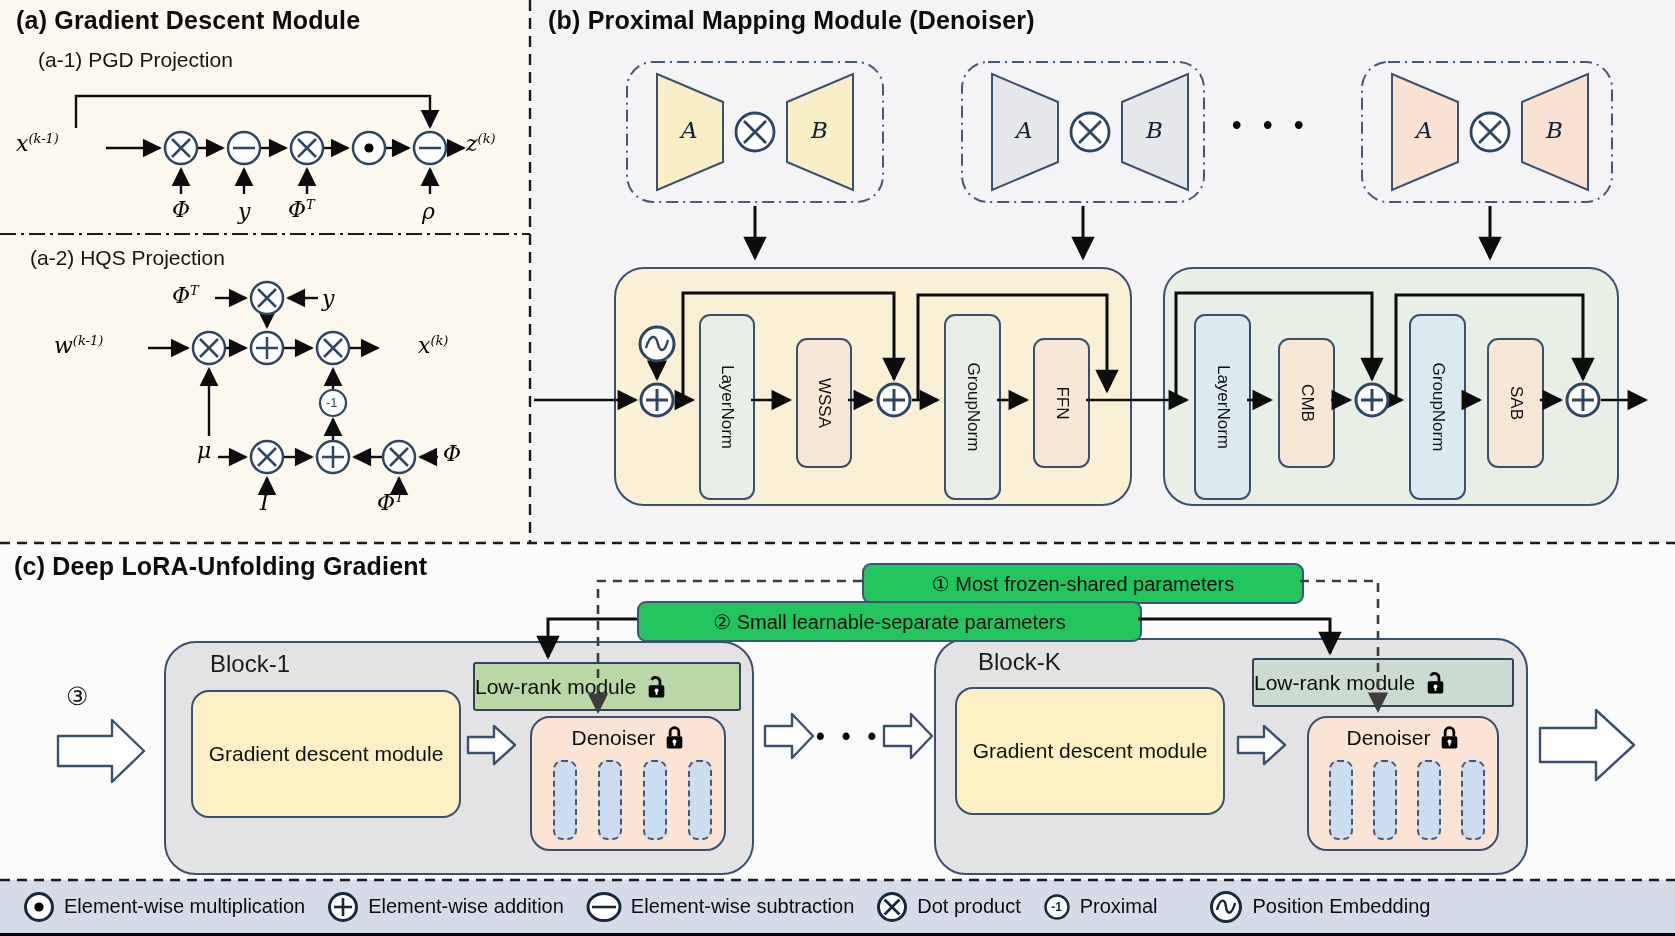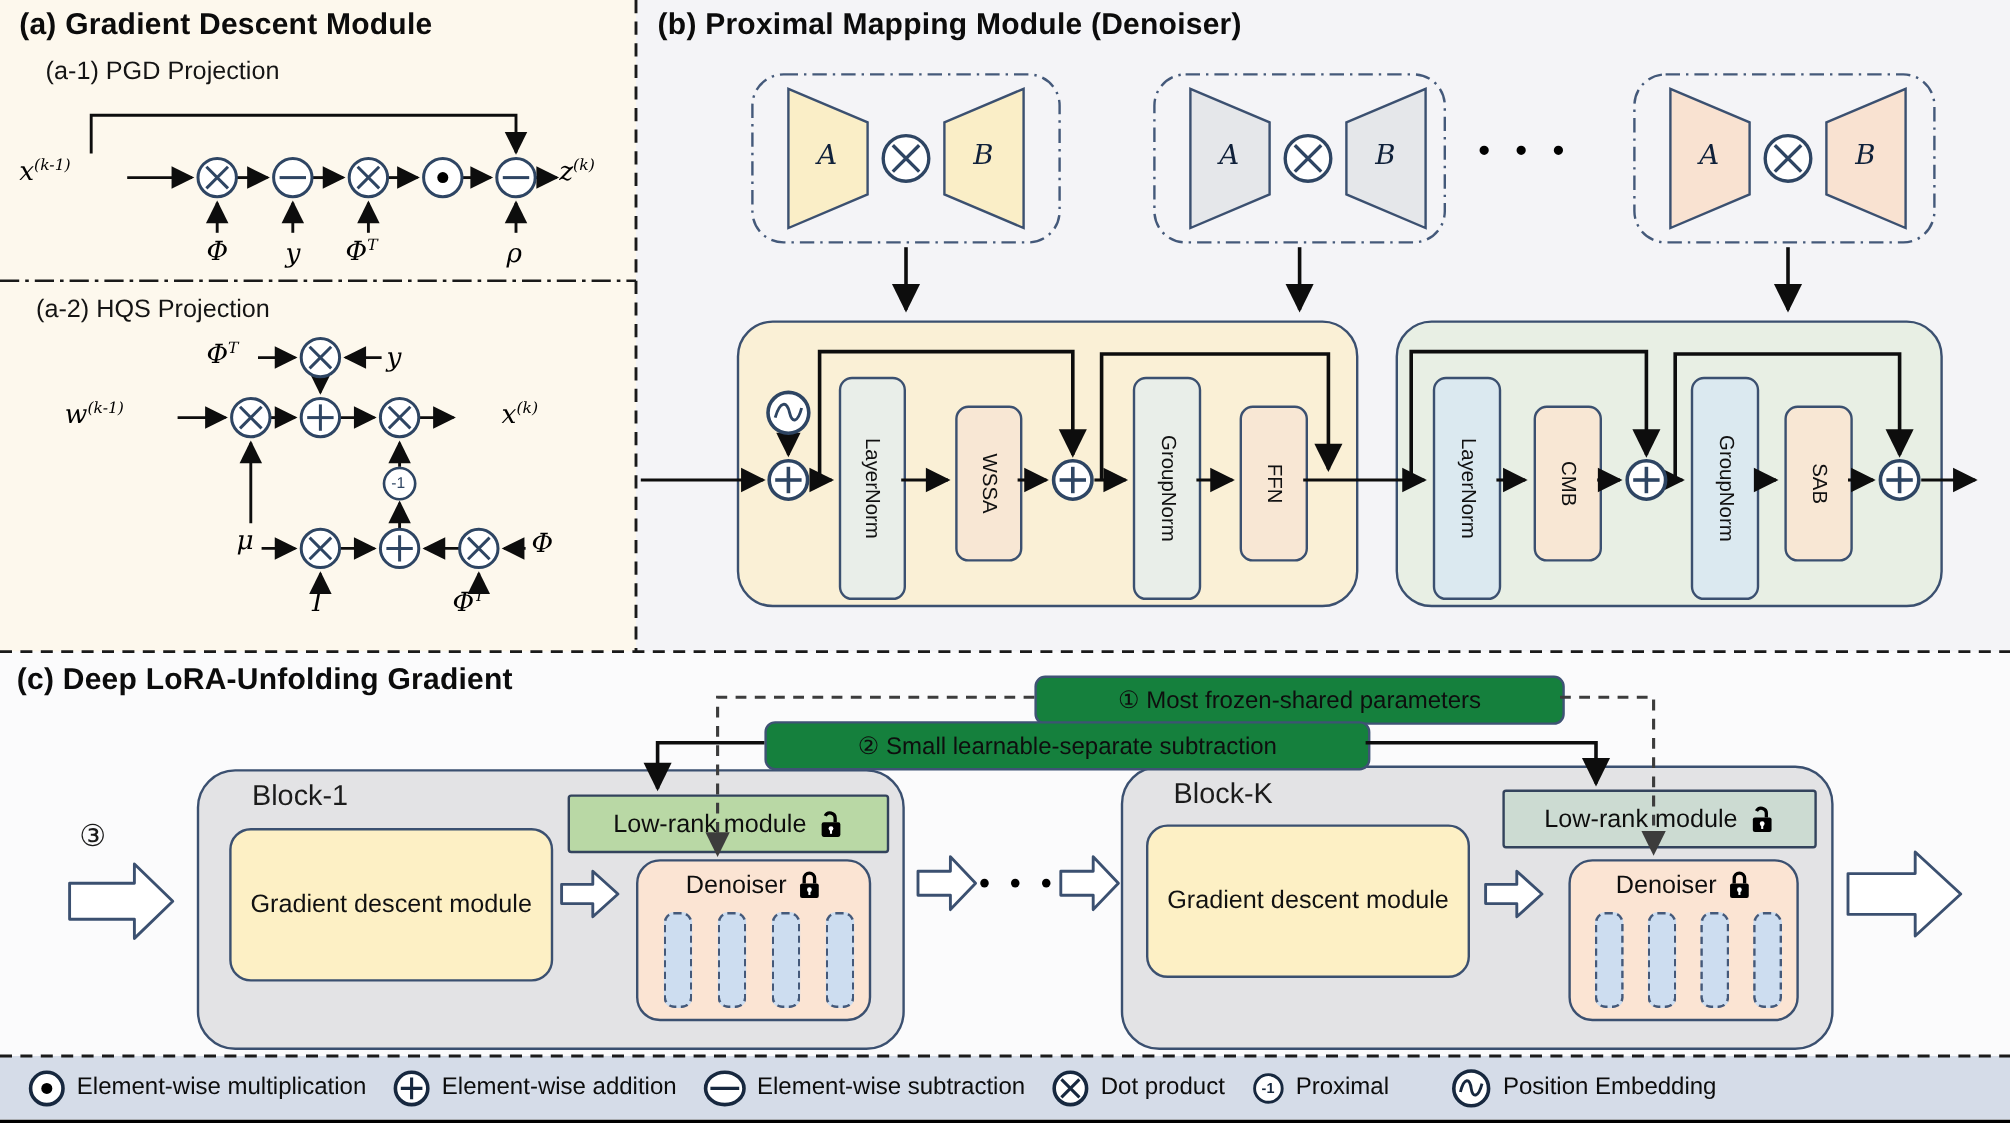--- a/index.html
+++ b/index.html
@@ -29,28 +29,28 @@
   .lora-label{position:absolute;font-family:"DejaVu Serif",serif;font-style:italic;
               font-size:23px;color:#10213a;}
   .dots{position:absolute;font-weight:700;color:#000;white-space:nowrap;}
   
   .block{position:absolute;background:#e3e3e5;border:2.4px solid #3b5070;border-radius:32px;}
   .block-name{position:absolute;font-size:24px;color:#1c1c1c;margin-left:10px;}
   .gdm{position:absolute;background:#fdf0c5;border:2.2px solid #3b5070;border-radius:18px;
        display:flex;align-items:center;justify-content:center;text-align:center;
        font-size:21px;color:#111;line-height:1.3;padding:0 8px;box-sizing:border-box;}
   .lowrank{position:absolute;border:2px solid #33435c;border-radius:3px;
-           display:flex;align-items:center;justify-content:center;gap:10px;
+           display:flex;align-items:center;justify-content:flex-start;gap:10px;
            font-size:21px;color:#0e0e0e;}
   .denoiser{position:absolute;background:#fbe4d3;border:2.2px solid #3b5070;border-radius:20px;}
   .denoiser-head{position:absolute;left:0;right:0;top:7px;display:flex;align-items:center;
                  justify-content:center;gap:8px;font-size:21px;color:#0e0e0e;}
   .pill{position:absolute;width:24px;height:80px;background:#cdddf0;
         border:2px dashed #44597a;border-radius:9px;box-sizing:border-box;}
-  .note-box{position:absolute;background:#15803d;border:2px solid #3e5374;border-radius:9px;
+  .note-box{position:absolute;background:#22c55e;border:2px solid #3e5374;border-radius:9px;
             display:flex;align-items:center;justify-content:center;font-size:20px;color:#0e0e0e;}
   .circled-num{position:absolute;font-size:25px;color:#1a1a1a;}
   
   .legend-item{display:flex;align-items:center;gap:8px;text-align:right;}
   .legend-label{font-size:20px;color:#0c0c0c;white-space:nowrap;}
   .icon-wrap{display:flex;align-items:center;justify-content:center;position:relative;}
   .inv-text{position:absolute;font-size:12px;color:#17283f;font-weight:600;}
 </style>
 </head>
 <body>
@@ -326,21 +326,21 @@
           <circle cx="1583" cy="400" r="16"></circle>
           <line x1="1572" y1="400" x2="1594" y2="400"></line>
           <line x1="1583" y1="389" x2="1583" y2="411"></line>
         </g>
     </g>
   </svg>
 
   <div class="panel-title" style="left:14px;top:552px;">(c) Deep LoRA-Unfolding Gradient</div>
 
   <div class="note-box" style="left:862px;top:563px;width:438px;height:37px;z-index:4;">① Most frozen-shared parameters</div>
-  <div class="note-box" style="left:637px;top:601px;width:501px;height:37px;z-index:4;">② Small learnable-separate subtraction</div>
+  <div class="note-box" style="left:637px;top:601px;width:501px;height:37px;z-index:4;">② Small learnable-separate parameters</div>
 
   <span class="circled-num" style="left:66px;top:682px;">③</span>
   <span class="dots" style="left:816px;top:722px;font-size:25px;letter-spacing:5px;">• • •</span>
 
   <div class="block" style="left:164px;top:641px;width:586px;height:230px;"></div>
   <div class="block-name" style="left:200px;top:650px;">Block-1</div>
   <div class="gdm" style="left:191px;top:690px;width:270px;height:128px;">Gradient descent module</div>
   <div class="lowrank" style="left:473px;top:662px;width:264px;height:45px;background:#b9d8a5;">
     <span>Low-rank module</span>
     <svg width="21" height="26" viewBox="0 0 24 30">

